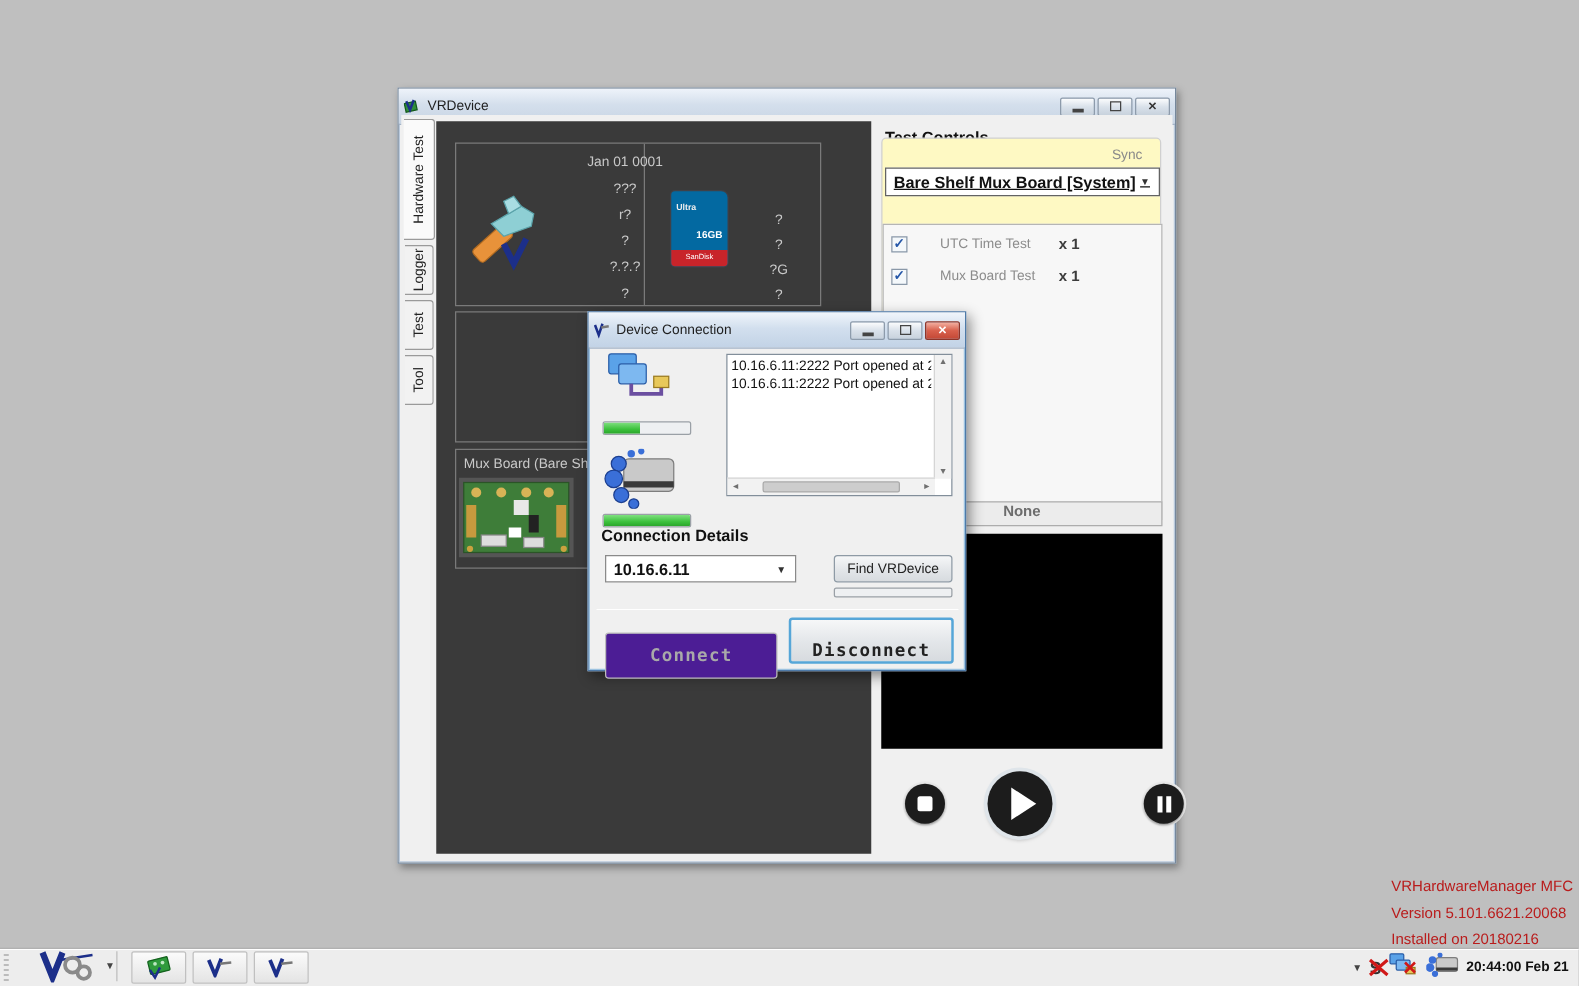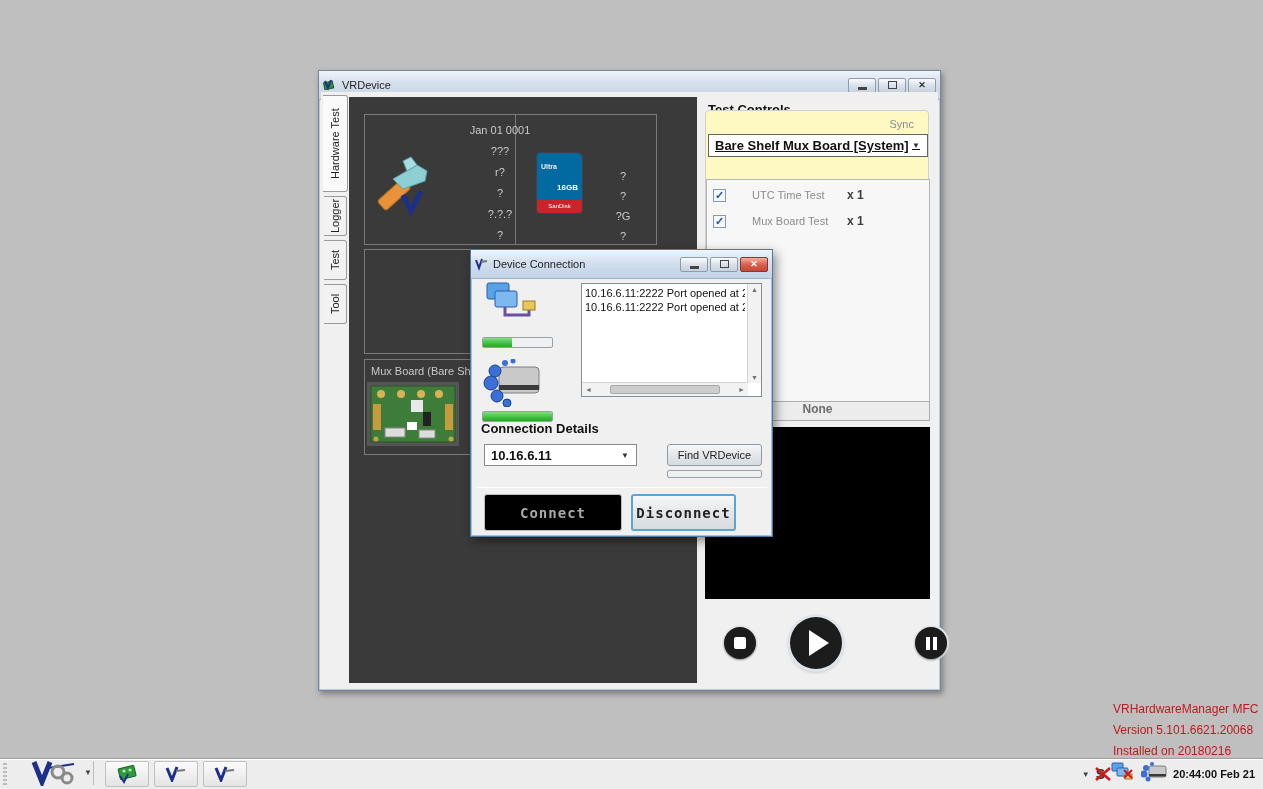--- a/index.html
+++ b/index.html
@@ -70,21 +70,21 @@
             display:flex; justify-content:space-between; align-items:center; font-size:7px; color:#707070; padding:0 3px; }
   .sthumb { width:110px; height:9px; background:#cdcdcd; border:1px solid #a9a9a9; border-radius:2px; }
 
   .pbar { position:absolute; height:11px; border:1px solid #9aa0a6; border-radius:2px; background:#eef0f2; overflow:hidden; }
   .pfill { height:100%; background:linear-gradient(#7fe07f,var(--green) 60%,#2aa52a); }
 
   .btn { position:absolute; border:1px solid #8e9aa5; border-radius:3px;
          background:linear-gradient(#f6f7f8,#e4e7ea 50%,#d7dbdf); display:flex; align-items:center; justify-content:center;
          font-size:11px; color:#222; }
   .bigbtn { font-family:"DejaVu Sans Mono", monospace; font-weight:bold; font-size:14px; letter-spacing:1px; }
-  .bigbtn.disabled { color:#a9a9a9; background:#000000; border-color:#bcbcbc; }
+  .bigbtn.disabled { color:#a9a9a9; background:#4c1d95; border-color:#bcbcbc;margin-top:12px; }
   .bigbtn.focused { border:2px solid var(--accent); }
 
   .boldlabel { font-weight:bold; font-size:13px; color:#111; }
 
   
   #taskbar { position:absolute; left:0; bottom:0; width:1263px; height:31px; background:#ededed;
              border-top:1px solid #9d9d9d; box-shadow:0 1px 0 #fff inset; display:flex; align-items:center; }
   .grip { width:4px; height:22px; margin-left:3px; background:repeating-linear-gradient(#bbb 0 2px, #ededed 2px 4px); }
   .tb-btn { height:26px; background:linear-gradient(#fbfbfb,#e4e4e4); border:1px solid #c0c0c0; border-radius:2px;
             display:flex; align-items:center; justify-content:center; margin-left:5px; }
@@ -310,21 +310,21 @@
     <div class="btn" style="left:196px; top:173px; width:95px; height:22px;">
       <span>Find VRDevice</span>
     </div>
     <div class="pbar" style="left:196px; top:199px; width:95px; height:8px;"></div>
 
     <div class="abs" style="left:6px; top:216px; width:290px; height:1px; background:#d9d9d9; border-bottom:1px solid #fff;"></div>
 
     <div class="btn bigbtn disabled" style="left:13px; top:223px; width:138px; height:37px;">
       <span>Connect</span>
     </div>
-    <div class="btn bigbtn focused" style="left:160px; top:223px; width:105px; height:37px;">
+    <div class="btn bigbtn focused" style="left:160px; top:223px; width:132px; height:37px;align-items:flex-end;">
       <span>Disconnect</span>
     </div>
   </div>
 </div>
 
 <div id="taskbar">
   <div class="grip"></div>
 
   <div class="abs" style="left:30px; bottom:3px; width:50px; height:26px;">
     <svg width="50" height="26" viewBox="0 0 50 26">

